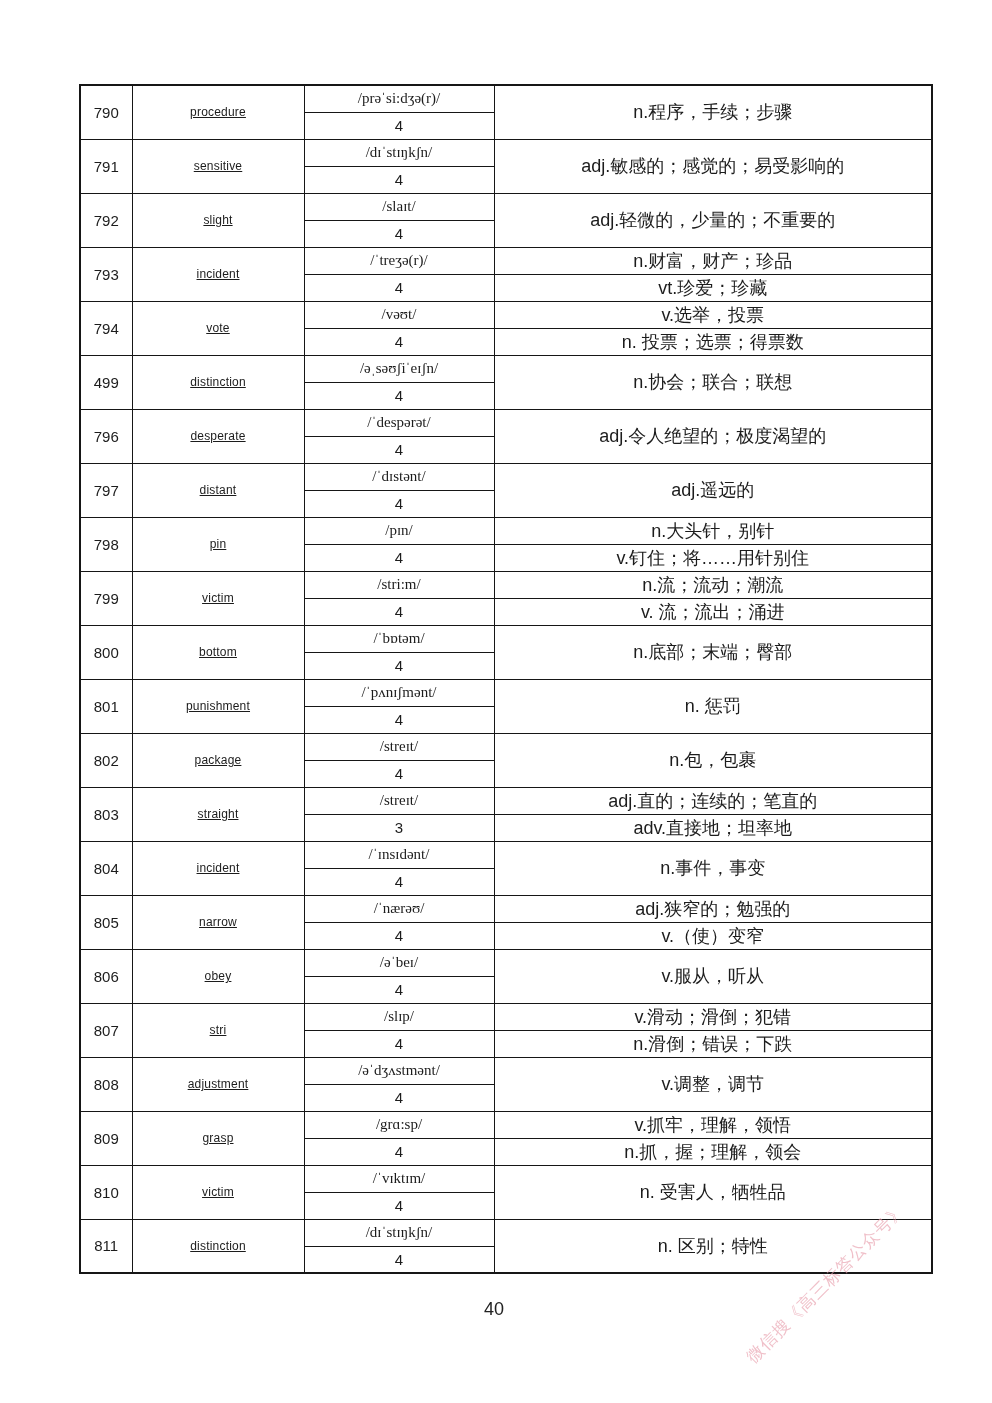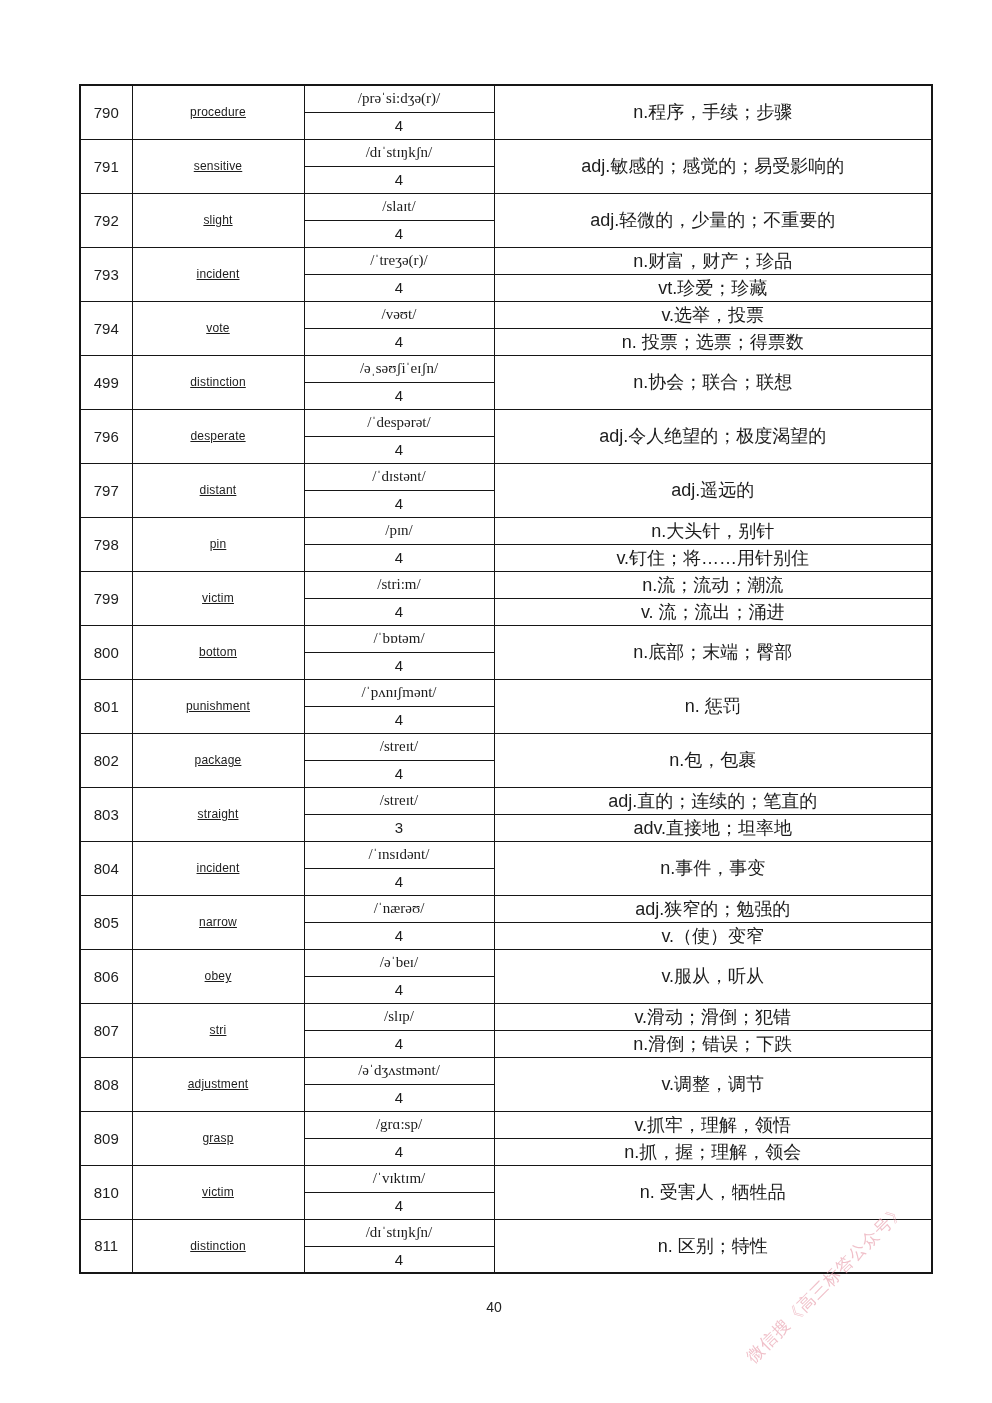--- a/index.html
+++ b/index.html
@@ -35,21 +35,21 @@
   .c-word  { font-size: 12px; letter-spacing: 0.2px; text-decoration: underline; }
   .c-ipa   { font-size: 15px; font-family: Liberation Serif, serif; }
   .c-count { font-size: 15px; }
   .c-meaning { font-size: 18px; }
   .page-number {
     position: absolute;
     left: 0;
     top: 1275px;
     width: 100%;
     text-align: center;
-    font-size: 14px;
+    font-size: 18px;
     color: #222222;
   }
   .watermark {
     position: absolute;
     left: 676px;
     top: 1248px;
     width: 300px;
     text-align: center;
     font-size: 17px;
     letter-spacing: 1px;

